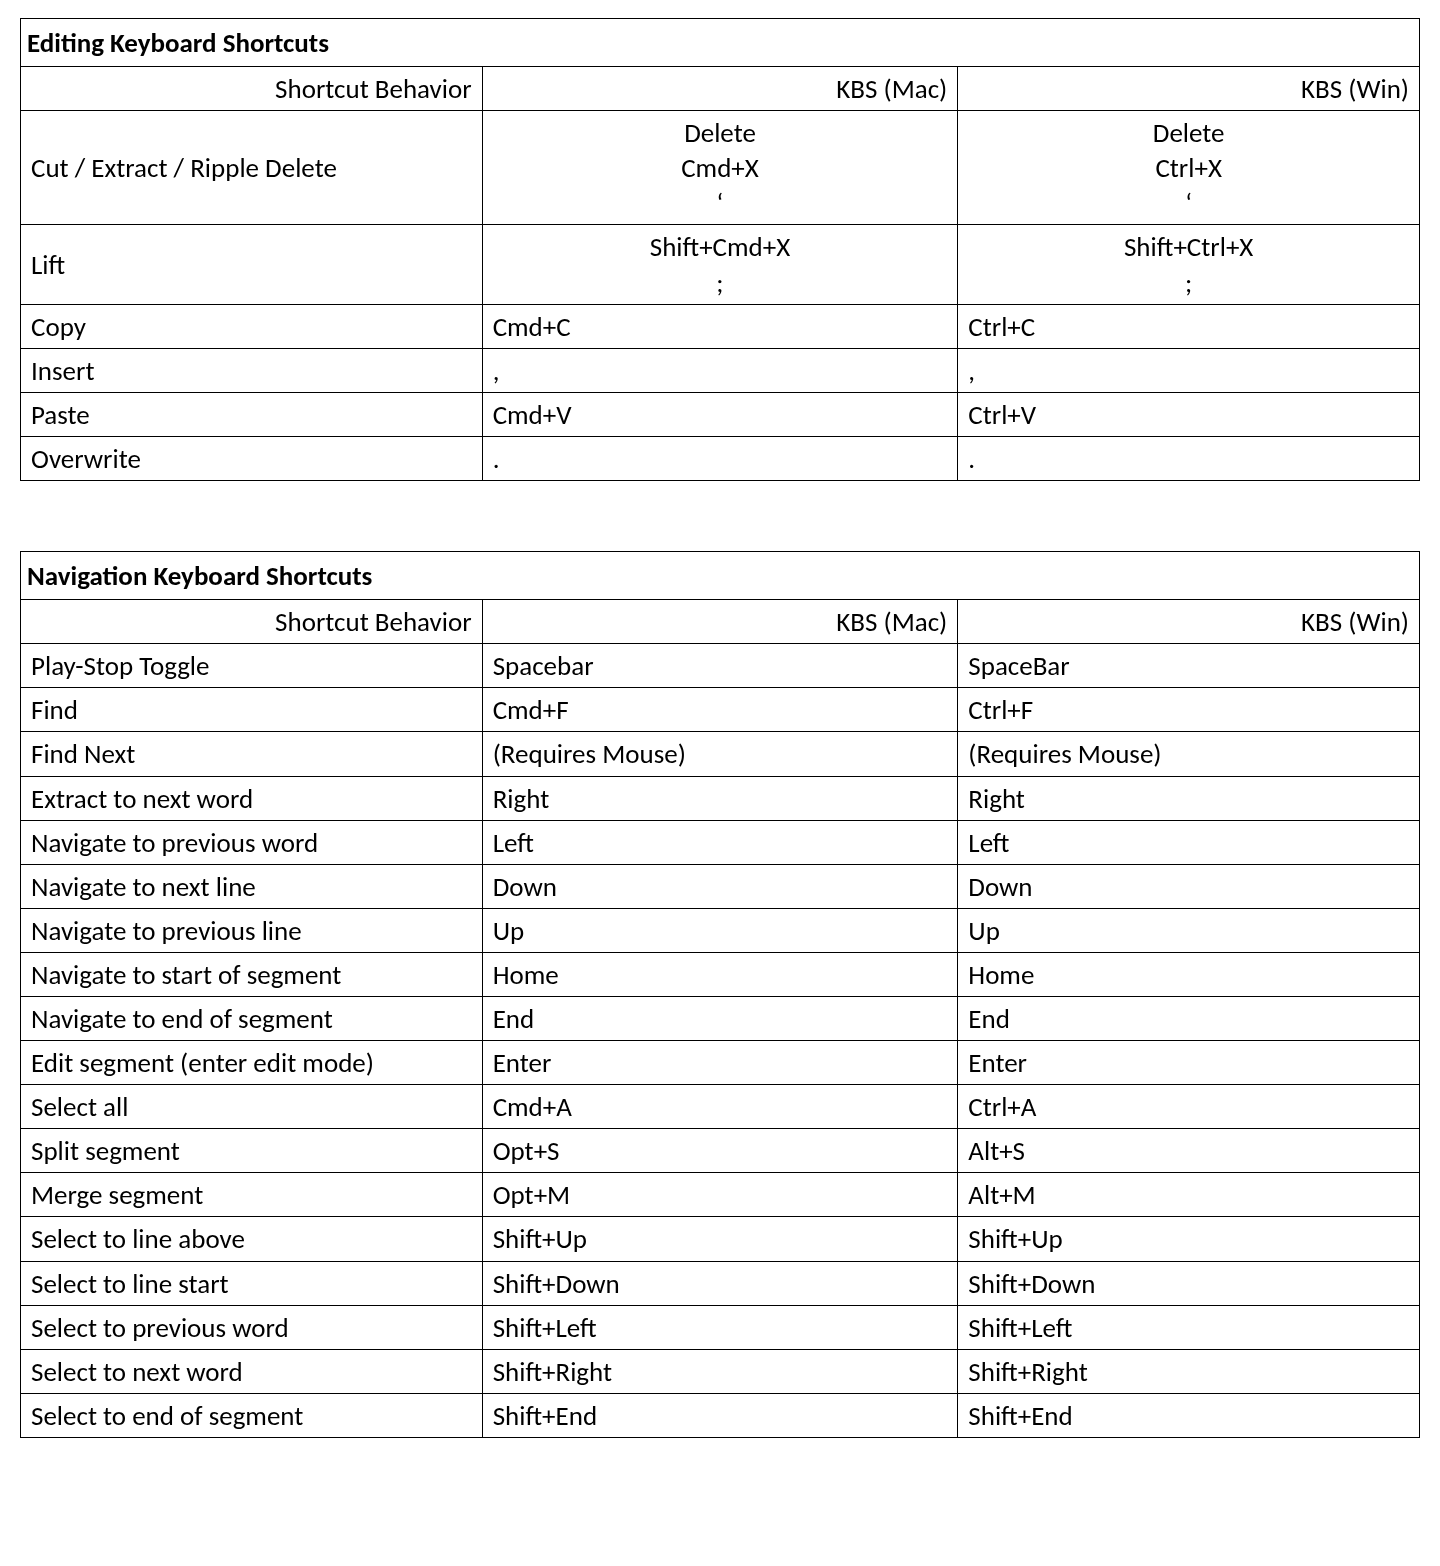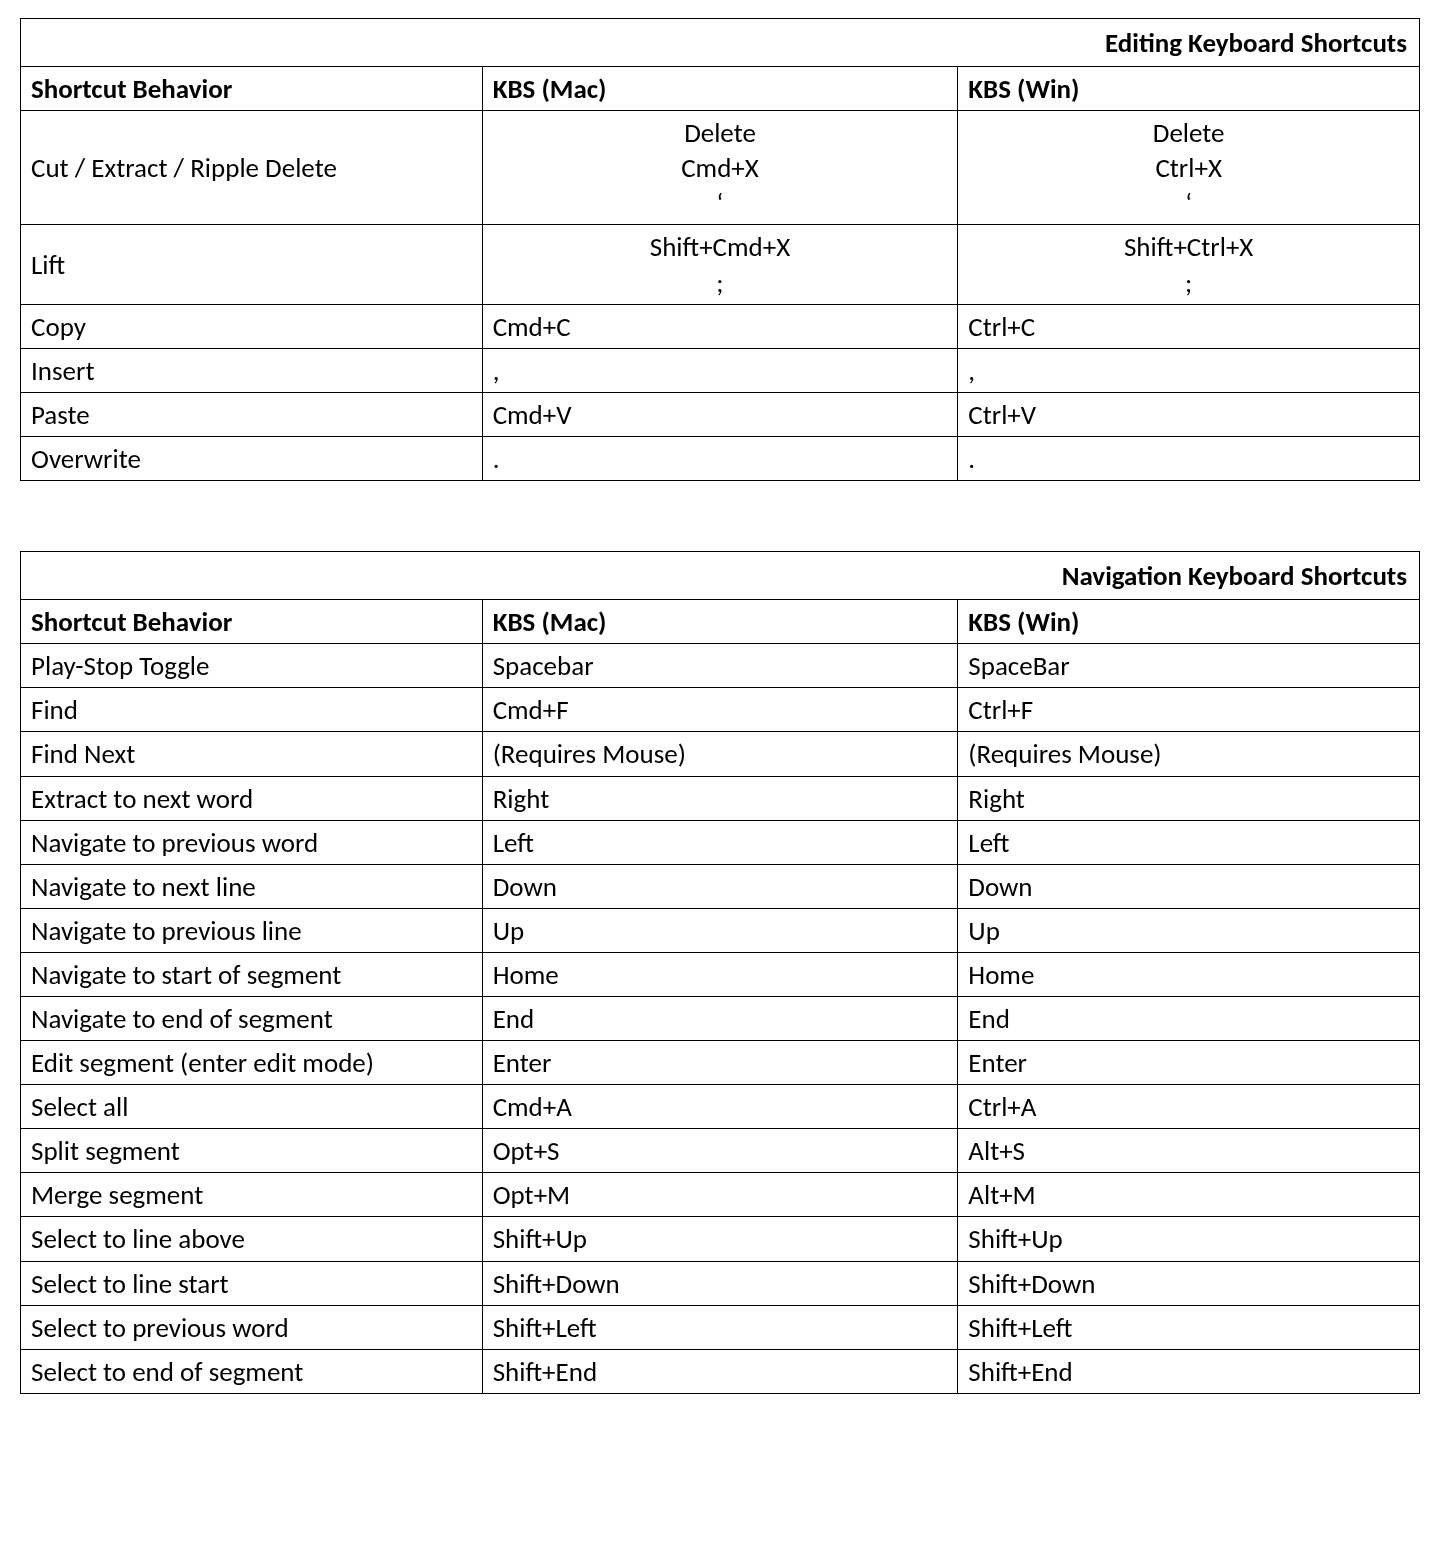--- a/index.html
+++ b/index.html
@@ -21,27 +21,27 @@
       line-height: 1.3;
     }
     table.kbs th, table.kbs td {
       border: 1px solid #000000;
       padding: 4px 10px 4px 10px;
       vertical-align: middle;
       text-align: left;
       font-weight: normal;
     }
     table.kbs th.title {
-      text-align: right;
-      font-weight: 700;
-      padding: 6px 12px;
-    }
-    table.kbs th.colhead {
       text-align: left;
       font-weight: 700;
+      padding: 6px 6px;
+    }
+    table.kbs th.colhead {
+      text-align: right;
+      font-weight: 400;
       padding: 4px 10px;
     }
     col.c-behavior { width: 33%; }
     col.c-mac      { width: 34%; }
     col.c-win      { width: 33%; }
     .spacer {
       height: 70px;
     }
     .multiline span { display: block; text-align: center; }
   </style>
@@ -207,20 +207,25 @@
           <td>Select to line start</td>
           <td>Shift+Down</td>
           <td>Shift+Down</td>
         </tr>
         <tr>
           <td>Select to previous word</td>
           <td>Shift+Left</td>
           <td>Shift+Left</td>
         </tr>
         <tr>
+          <td>Select to next word</td>
+          <td>Shift+Right</td>
+          <td>Shift+Right</td>
+        </tr>
+        <tr>
           <td>Select to end of segment</td>
           <td>Shift+End</td>
           <td>Shift+End</td>
         </tr>
       </tbody>
   </table>
 
 </div>
 
 </body></html>

